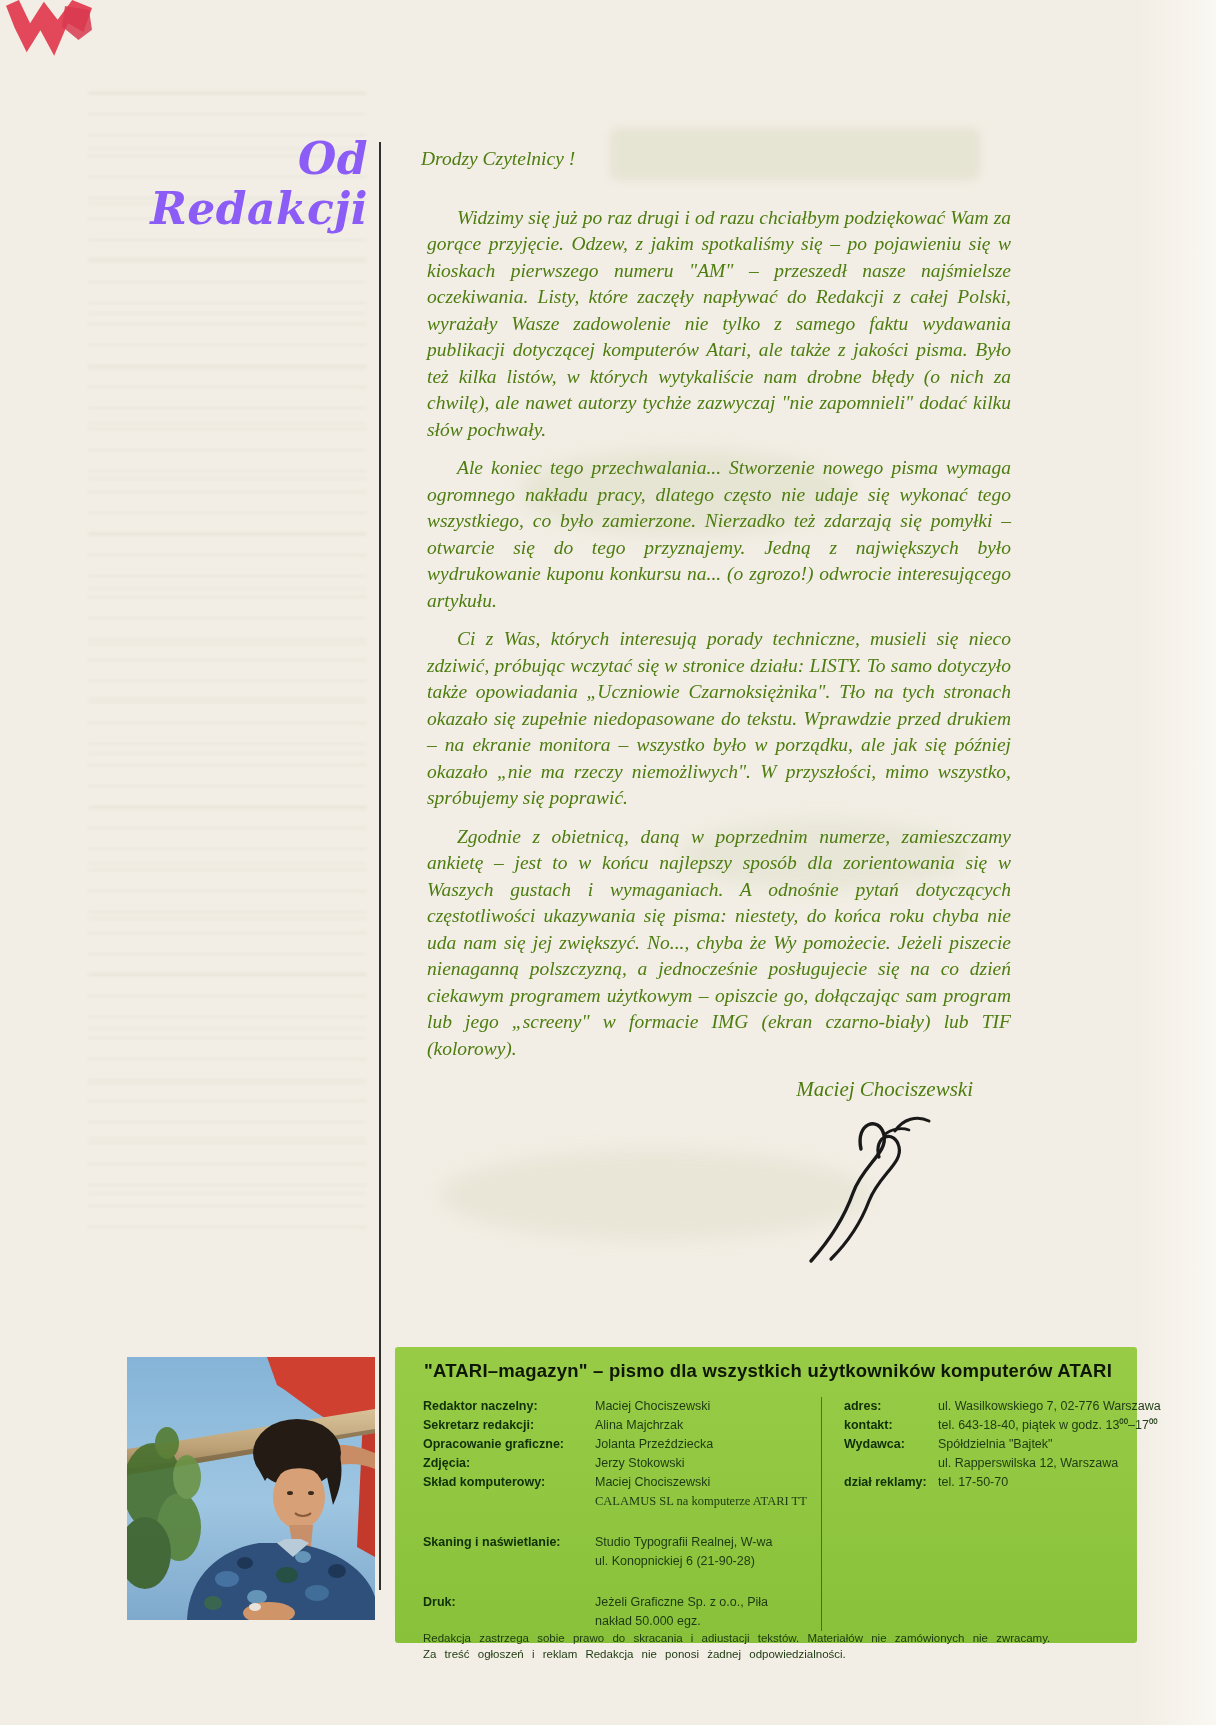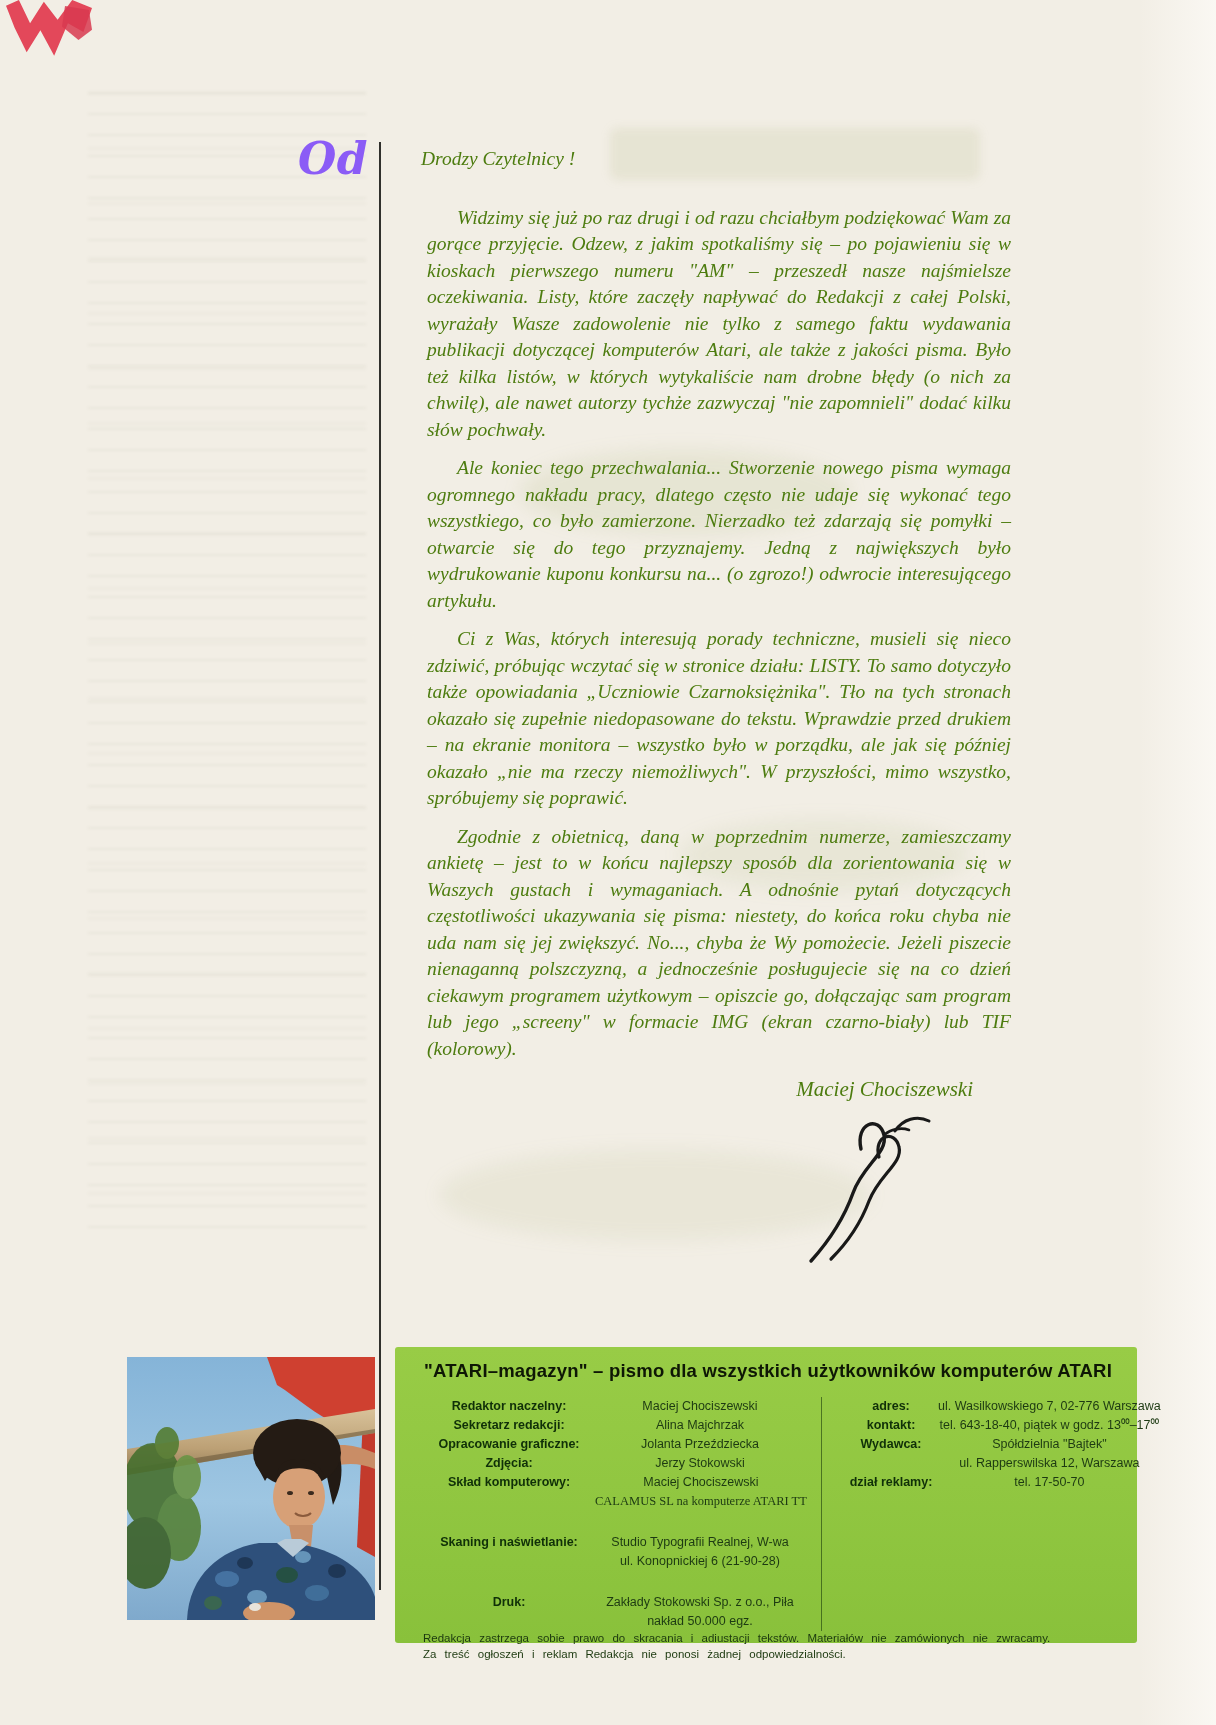--- a/index.html
+++ b/index.html
@@ -45,21 +45,21 @@
 
   
   .masthead{left:395px;top:1347px;width:742px;height:296px;border-radius:3px;
     background:linear-gradient(180deg,#98cc46,#89c13b);color:#16330c;
     box-sizing:border-box;padding:13px 24px 10px 28px;}
   .m-title{text-align:center;font-weight:bold;font-size:18.5px;color:#0e1705;
     letter-spacing:.2px;margin-bottom:15px;}
   .m-cols{display:flex;}
   .m-left{width:398px;box-sizing:border-box;padding-right:16px;}
   .m-right{flex:1;box-sizing:border-box;border-left:1px solid rgba(14,48,6,.55);padding-left:22px;}
-  .crow{display:grid;grid-template-columns:172px 1fr;font-size:12.5px;line-height:19px;text-align:center;}
+  .crow{display:grid;grid-template-columns:172px 1fr;font-size:12.5px;line-height:19px;}
   .crow.rt{grid-template-columns:94px 1fr;}
   .crow.gap{margin-top:22px;}
   .clabel{font-weight:bold;color:#103008;}
   .cval{color:#1d3a12;white-space:nowrap;}
   .cval.wrap{white-space:normal;}
   .cval.serif{font-family:"Liberation Serif",serif;}
   .disclaimer{font-size:11.5px;line-height:15.5px;color:#1c390f;word-spacing:5px;}
 
   svg{display:block;}
 </style>
@@ -70,20 +70,21 @@
 <div class="abs ghost-col"></div>
 <div class="abs ghost-title"></div>
 <div class="abs smudge sm1"></div>
 <div class="abs smudge sm2"></div>
 <div class="abs smudge sm3"></div>
 <div class="abs red-mark"></div>
 <div class="abs red-mark2"></div>
 
 <div class="abs heading">
   <div>Od</div>
+  <div>Redakcji</div>
 </div>
 <div class="abs vrule"></div>
 
 <div class="abs letter">
   <div class="salutation">Drodzy Czytelnicy !</div>
   <p>Widzimy się już po raz drugi i od razu chciałbym podziękować Wam za gorące przyjęcie. Odzew, z jakim spotkaliśmy się – po pojawieniu się w kioskach pierwszego numeru "AM" – przeszedł nasze najśmielsze oczekiwania. Listy, które zaczęły napływać do Redakcji z całej Polski, wyrażały Wasze zadowolenie nie tylko z samego faktu wydawania publikacji dotyczącej komputerów Atari, ale także z jakości pisma. Było też kilka listów, w których wytykaliście nam drobne błędy (o nich za chwilę), ale nawet autorzy tychże zazwyczaj "nie zapomnieli" dodać kilku słów pochwały.</p>
   <p>Ale koniec tego przechwalania... Stworzenie nowego pisma wymaga ogromnego nakładu pracy, dlatego często nie udaje się wykonać tego wszystkiego, co było zamierzone. Nierzadko też zdarzają się pomyłki – otwarcie się do tego przyznajemy. Jedną z największych było wydrukowanie kuponu konkursu na... (o zgrozo!) odwrocie interesującego artykułu.</p>
   <p>Ci z Was, których interesują porady techniczne, musieli się nieco zdziwić, próbując wczytać się w stronice działu: LISTY. To samo dotyczyło także opowiadania „Uczniowie Czarnoksiężnika". Tło na tych stronach okazało się zupełnie niedopasowane do tekstu. Wprawdzie przed drukiem – na ekranie monitora – wszystko było w porządku, ale jak się później okazało „nie ma rzeczy niemożliwych". W przyszłości, mimo wszystko, spróbujemy się poprawić.</p>
   <p>Zgodnie z obietnicą, daną w poprzednim numerze, zamieszczamy ankietę – jest to w końcu najlepszy sposób dla zorientowania się w Waszych gustach i wymaganiach.  A odnośnie pytań dotyczących częstotliwości ukazywania się pisma: niestety, do końca roku chyba nie uda nam się jej zwiększyć. No..., chyba że Wy pomożecie. Jeżeli piszecie nienaganną polszczyzną, a jednocześnie posługujecie się na co dzień ciekawym programem użytkowym – opiszcie go, dołączając sam program lub jego „screeny" w formacie IMG (ekran czarno-biały) lub TIF (kolorowy).</p>
   <div class="sig-name">Maciej Chociszewski</div>
@@ -192,21 +193,21 @@
       <div class="crow gap">
         <span class="clabel">Skaning i naświetlanie:</span>
         <span>
           <span class="cval" style="display:block">Studio Typografii Realnej, W-wa</span>
           <span class="cval" style="display:block">ul. Konopnickiej 6 (21-90-28)</span>
         </span>
       </div>
       <div class="crow gap">
         <span class="clabel">Druk:</span>
         <span>
-          <span class="cval" style="display:block">Zakłady Stokowski Sp. z o.o., Piła</span>
+          <span class="cval" style="display:block">Jeżeli Graficzne Sp. z o.o., Piła</span>
           <span class="cval" style="display:block">nakład 50.000 egz.</span>
         </span>
       </div>
     </div>
     <div class="m-right">
       <div class="crow rt">
         <span class="clabel">adres:</span>
         <span class="cval">ul. Wasilkowskiego 7, 02-776 Warszawa</span>
       </div>
       <div class="crow rt">

